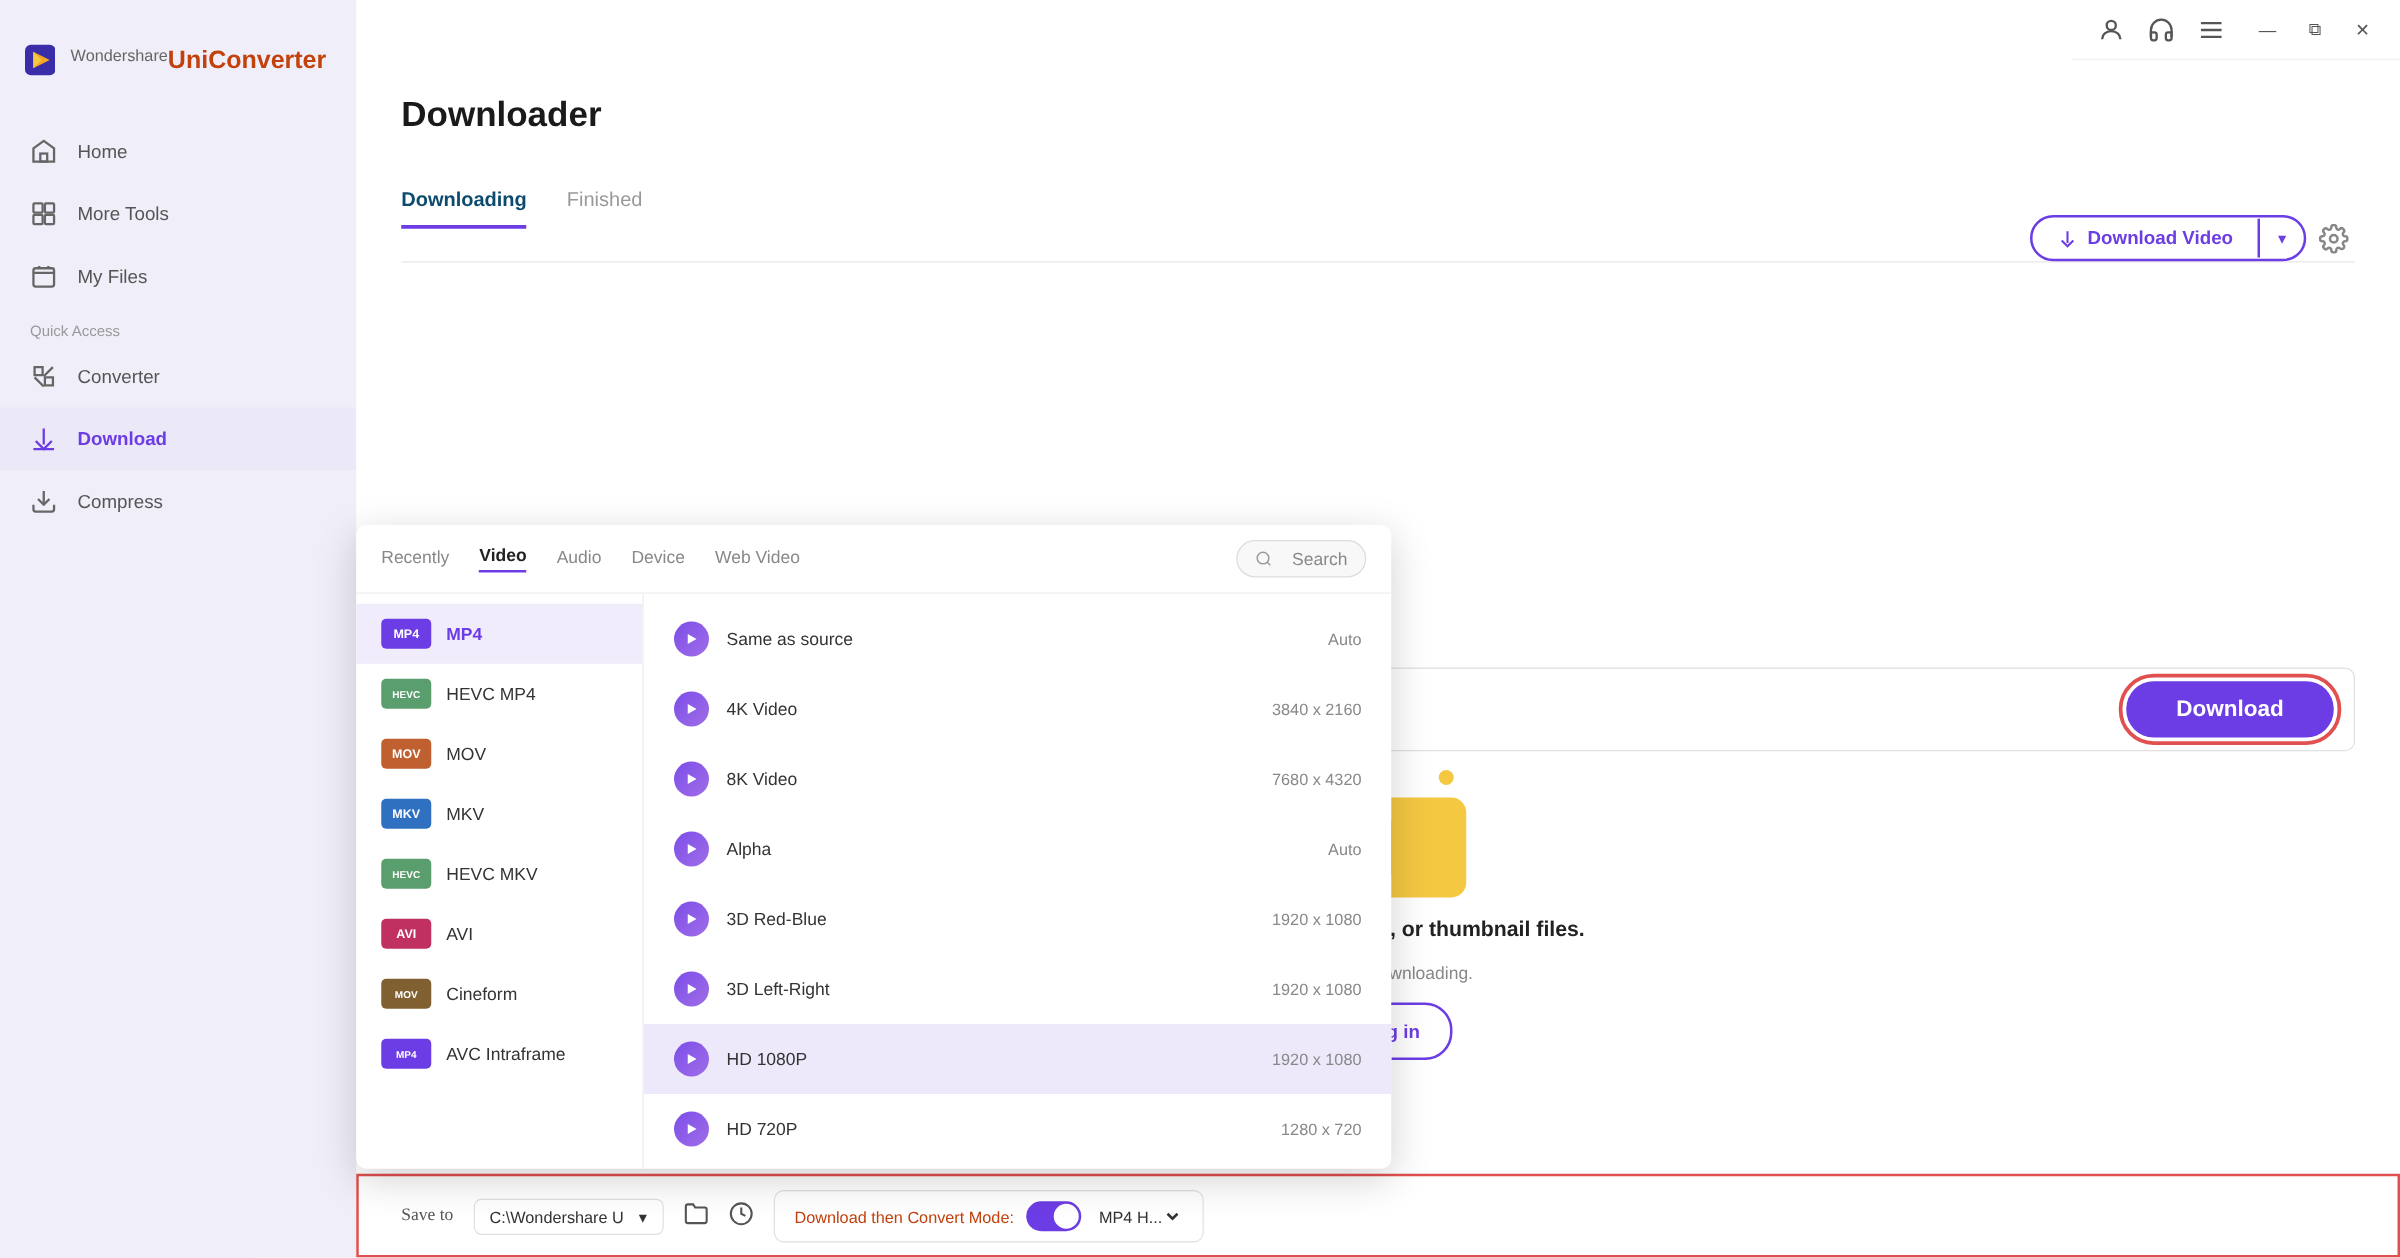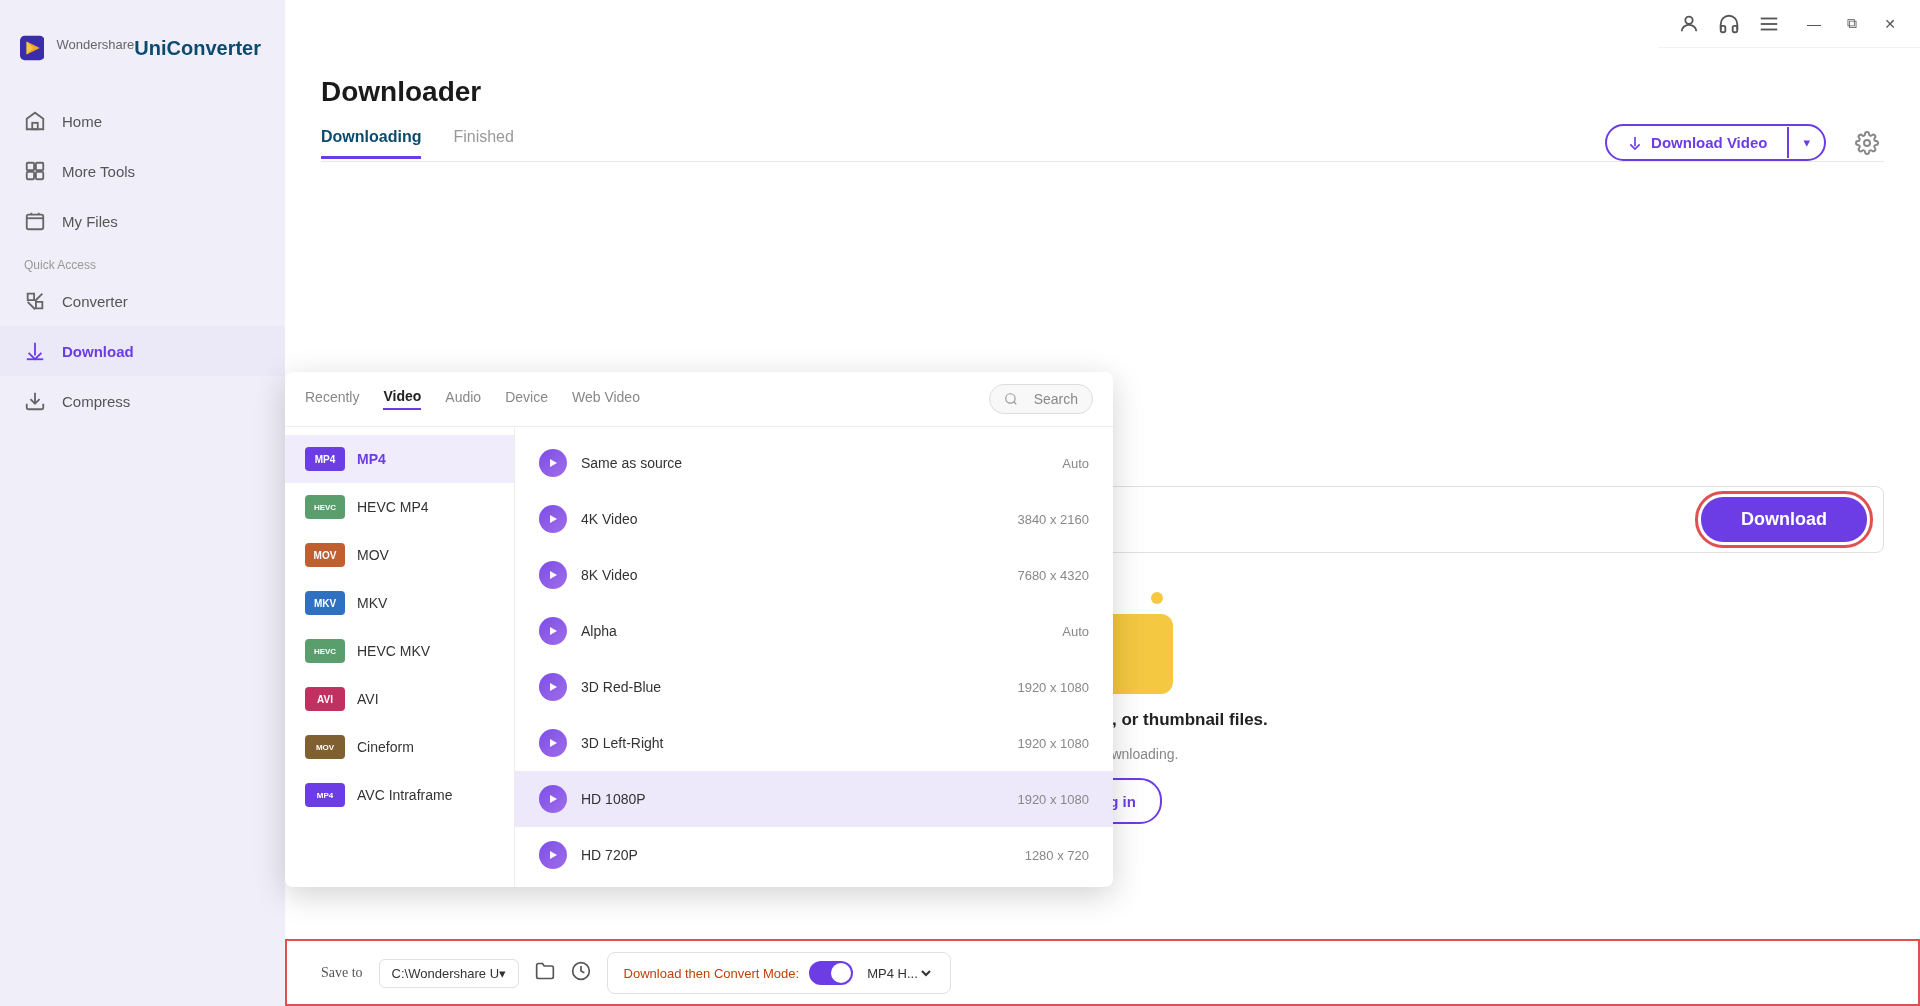--- a/index.html
+++ b/index.html
@@ -23,21 +23,21 @@
     }
     .logo-icon {
       width: 52px;
       height: 52px;
     }
     .logo-text {
       display: flex;
       flex-direction: row;
     }
     .logo-brand { font-size: 13px; color: #666; }
-    .logo-name { font-size: 20px; font-weight: 700; color: #0c4a6e; }
+    .logo-name { font-size: 20px; font-weight: 700; color: #c2410c; }
 
     .nav-item {
       display: flex;
       align-items: center;
       padding: 14px 24px;
       gap: 16px;
       cursor: pointer;
       color: #555;
       font-size: 15px;
       border-radius: 0;
@@ -93,21 +93,21 @@
     .tab {
       font-size: 16px;
       padding-bottom: 10px;
       cursor: pointer;
       color: #999;
       border-bottom: 3px solid transparent;
       margin-bottom: -1px;
     }
     .tab.active { color: #0c4a6e; font-weight: 700; border-bottom: 3px solid #6c3de4; }
 
-    .header-right { display: flex; align-items: center; gap: 24px; }
+    .header-right { display: flex; align-items: center; gap: 5px; margin-top: 48px; }
     .download-video-btn {
       display: flex;
       align-items: center;
       border: 2px solid #6c3de4;
       border-radius: 24px;
       overflow: hidden;
       cursor: pointer;
     }
     .dvbtn-main {
       display: flex;
@@ -193,21 +193,21 @@
     }
     .save-to-label { font-size: 14px; color: #555; font-family: Liberation Serif, serif; }
     .path-selector {
       display: flex;
       align-items: center;
       border: 1px solid #e0e0e0;
       border-radius: 6px;
       padding: 6px 12px;
       font-size: 13px;
       color: #333;
-      gap: 0;
+      gap: 12px;
       cursor: pointer;
     }
     .folder-icon { color: #555; cursor: pointer; font-size: 18px; }
     .history-icon { color: #555; cursor: pointer; font-size: 18px; }
     .convert-mode-area {
       display: flex;
       align-items: center;
       gap: 10px;
       border: 1px solid #e0e0e0;
       border-radius: 8px;

